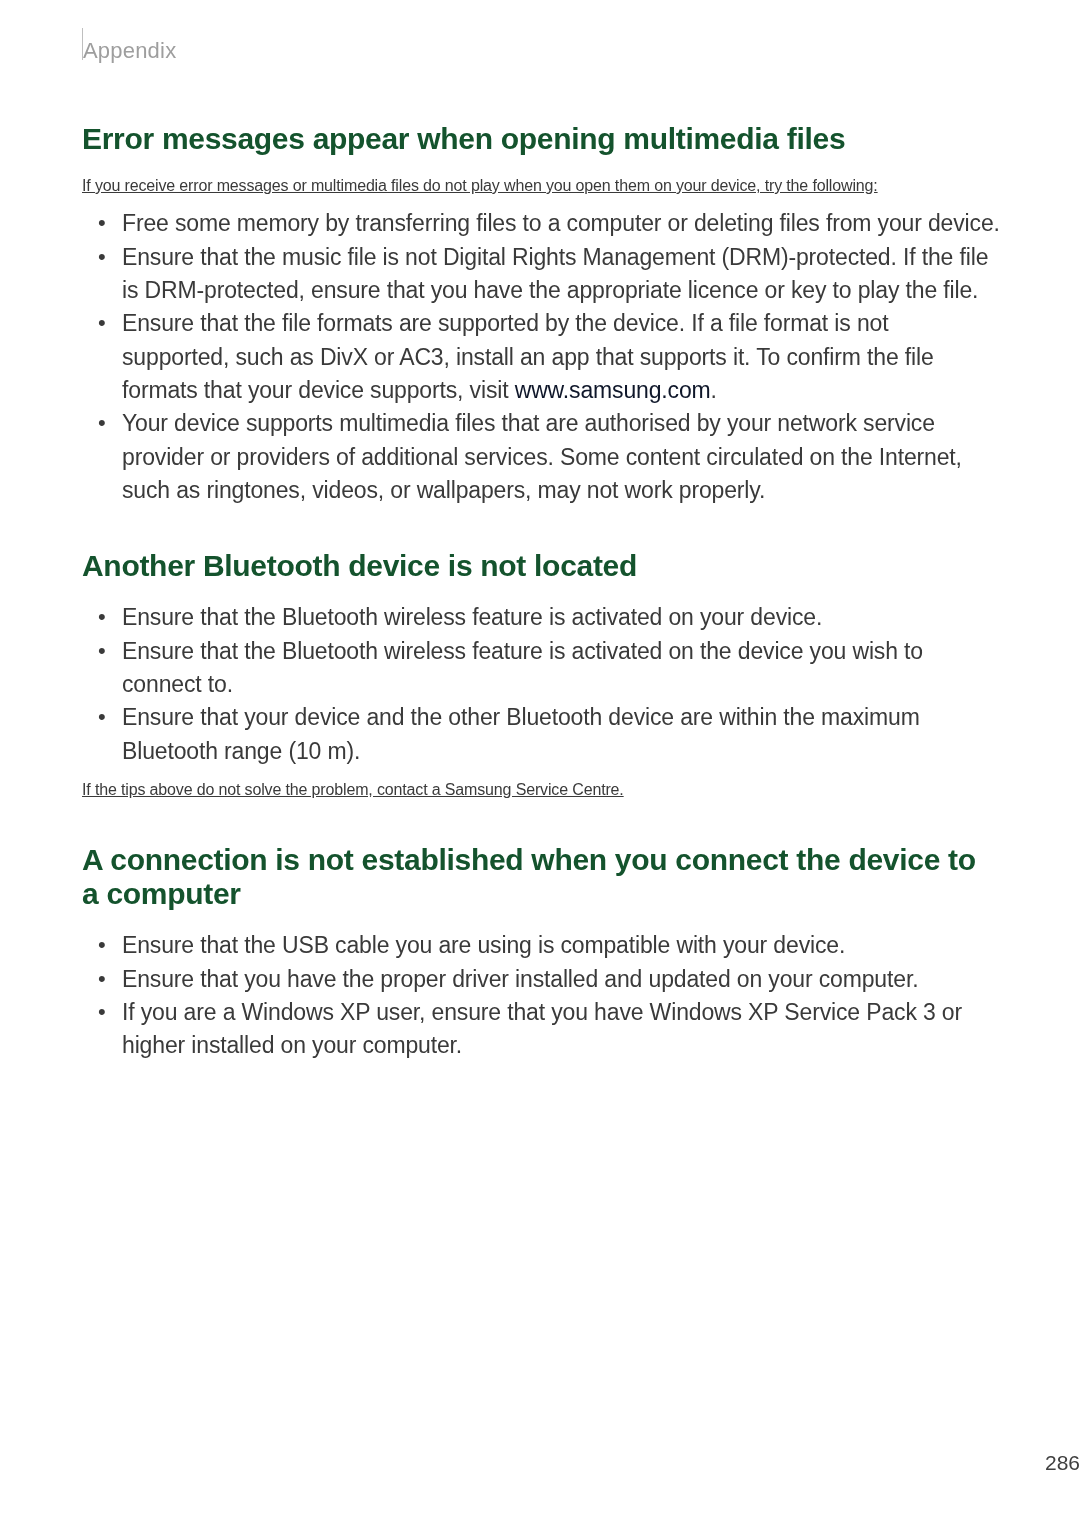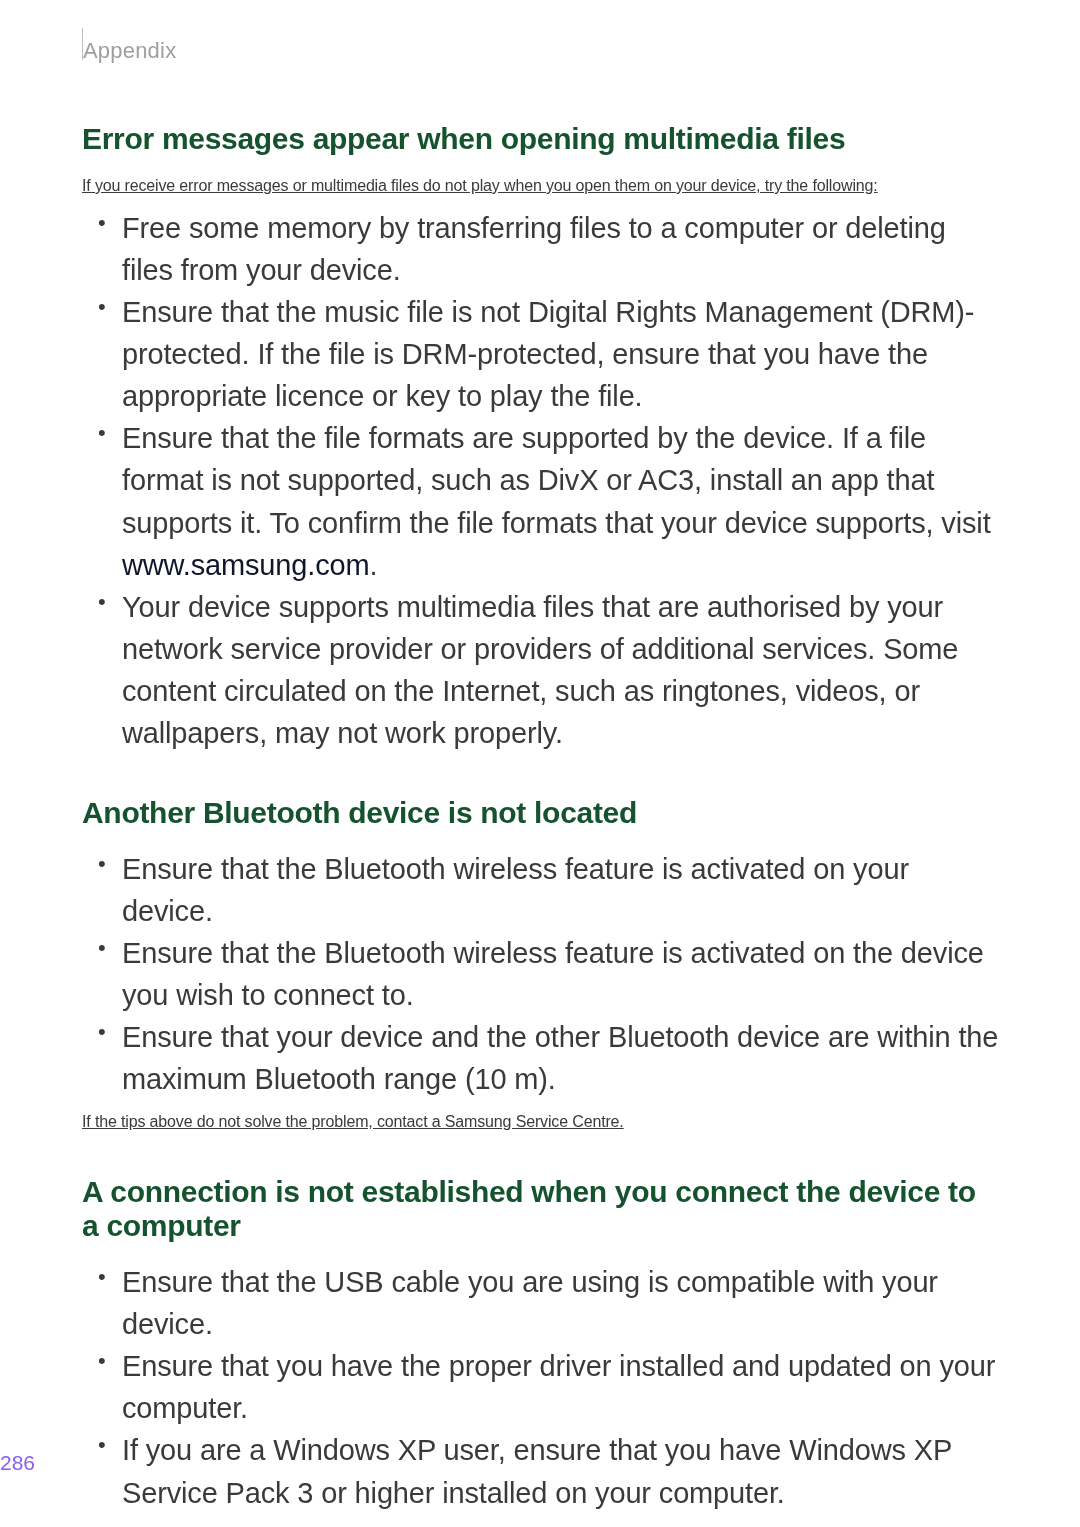--- a/index.html
+++ b/index.html
@@ -47,21 +47,21 @@
     text-decoration: underline;
   }
   ul.bullets {
     list-style: none;
     padding: 0;
     margin: 0;
   }
   ul.bullets > li {
     position: relative;
     padding-left: 40px;
-    font-size: 29px;
+    font-size: 23px;
     line-height: 1.45;
     color: #3a3a3a;
     letter-spacing: -0.15px;
     margin-top: 0;
   }
   ul.bullets > li::before {
     content: "•";
     position: absolute;
     left: 16px;
     top: 0;
@@ -71,22 +71,22 @@
   }
   .link {
     color: #0f172a;
   }
   .link-spacer::after { content: " "; }
   .page-num {
     position: absolute;
     bottom: 52px;
     left: 0;
     width: 1080px;
-    text-align: left;
-    color: #8b5cf6;
+    text-align: right;
+    color: #404040;
     font-size: 21px;
   }
 </style>
 </head>
 <body>
 
 <div class="page">
 
   <div class="running-head">
     <div class="rh-rule"></div>

